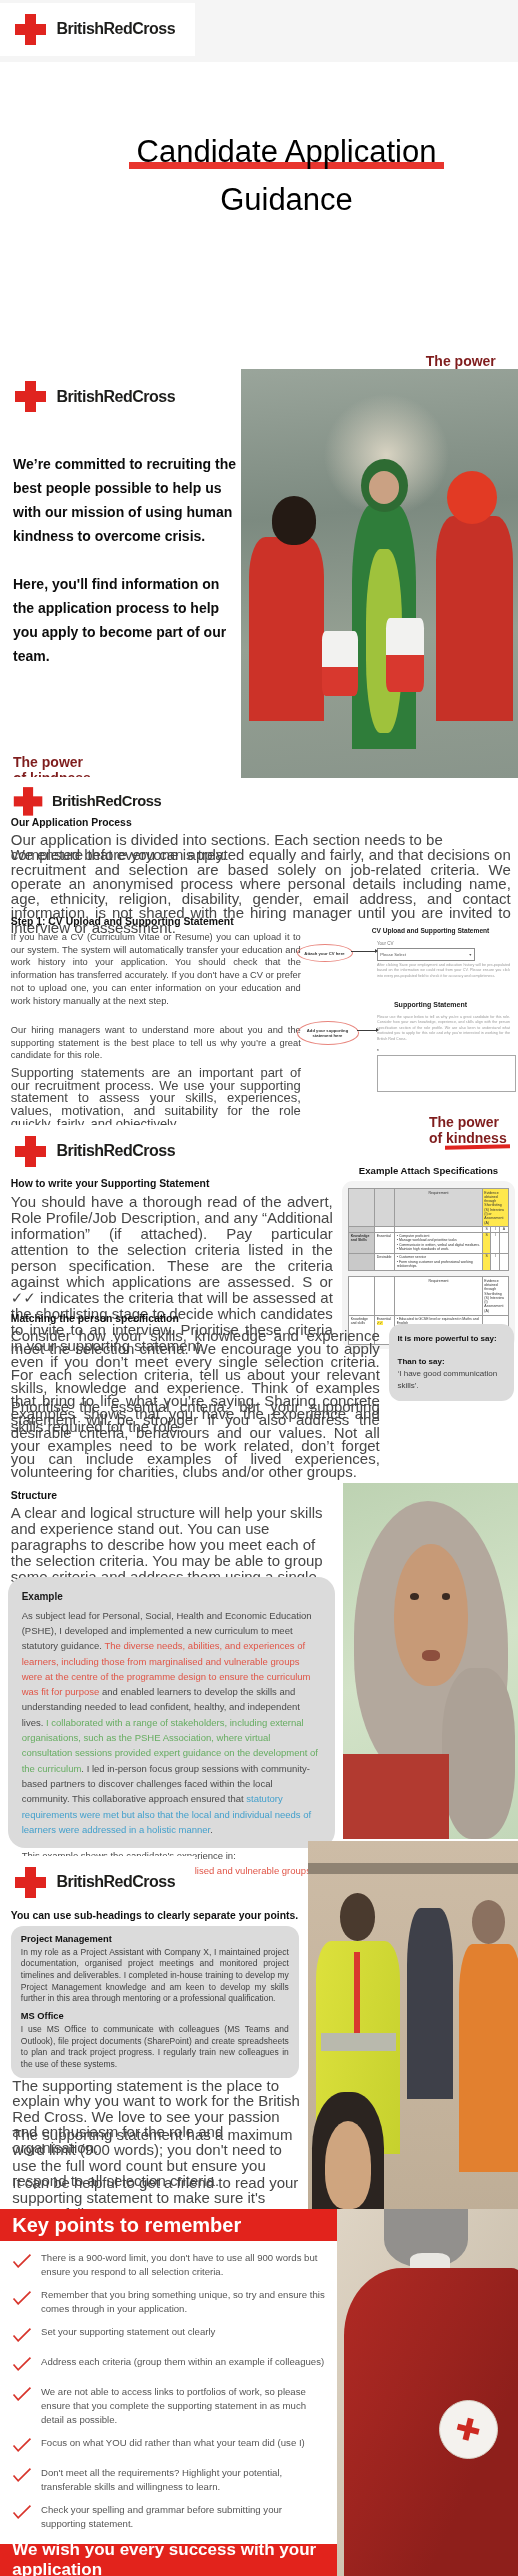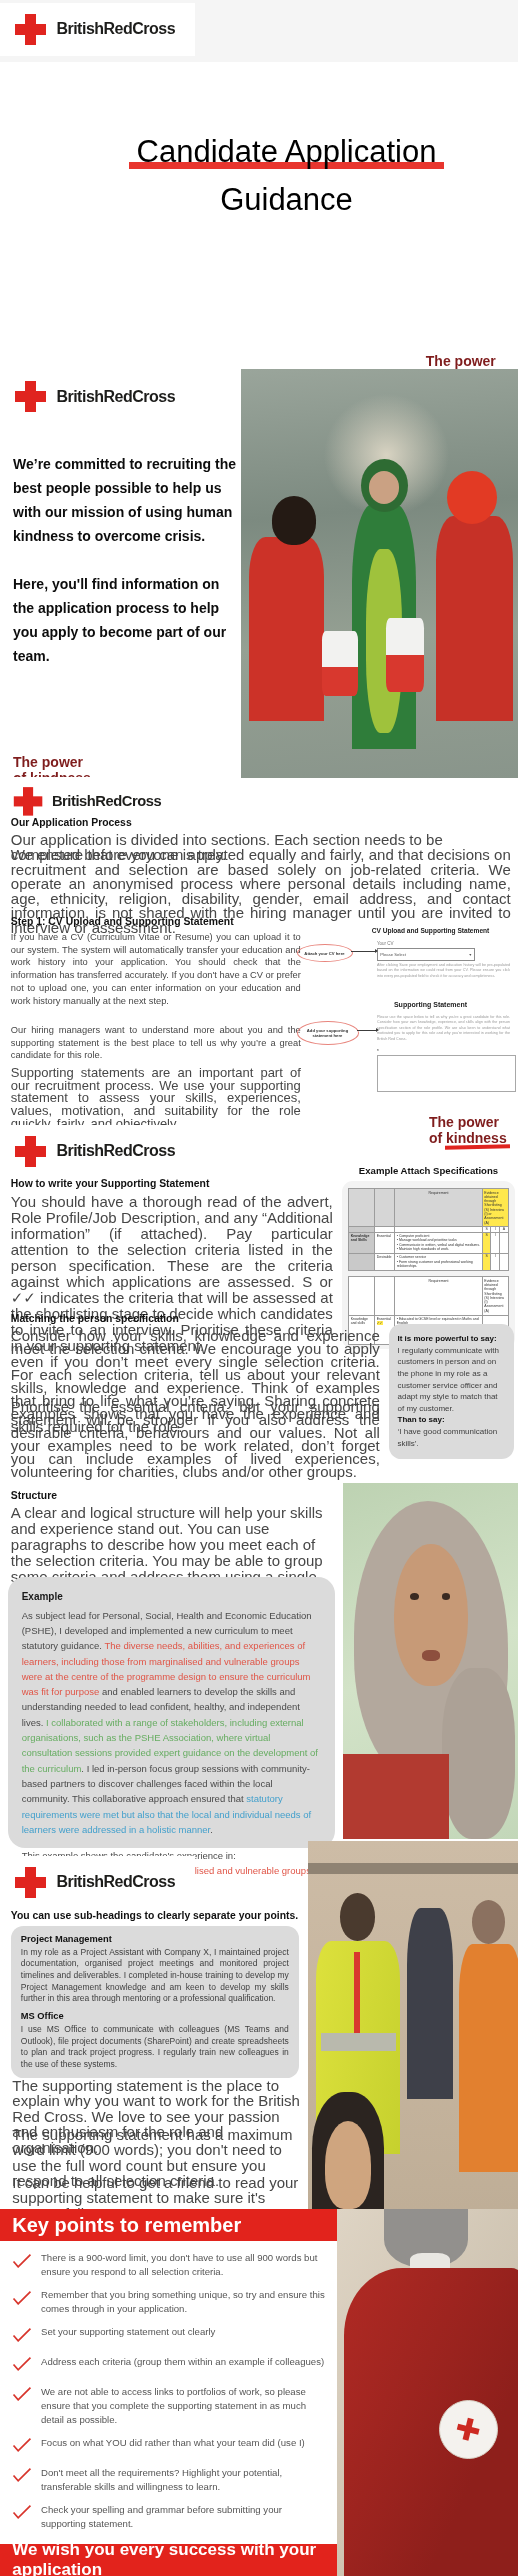--- a/index.html
+++ b/index.html
@@ -312,21 +312,21 @@
 
     <div class="h-sm" style="left:10.8px;top:191px;">Matching the person specification</div>
     <div class="body-txt just" style="left:10.8px;top:207px;width:369px;line-height:13px;">
       <span>Consider how your skills, knowledge and experience meet the selection criteria. We encourage you to apply even if you don’t meet every single selection criteria.</span>
       <span>For each selection criteria, tell us about your relevant skills, knowledge and experience. Think of examples that bring to life what you’re saying. Sharing concrete examples shows that you have the experience and skills required for the role.</span>
     </div>
     <div class="body-txt just" style="left:10.8px;top:278px;width:369px;line-height:13px;">Prioritise the essential criteria, but your supporting statement will be stronger if you also address the desirable criteria, behaviours and our values. Not all your examples need to be work related, don’t forget you can include examples of lived experiences, volunteering for charities, clubs and/or other groups.</div>
 
     <div class="graybox pow">
       <b>It is more powerful to say:</b><br>
-      <span>I regularly communicate with customers in person and on the phone in my role as a customer service officer and adapt my style to match that of my customer.</span><br>
+      <br>
       <b>Than to say:</b><br>
       <span>‘I have good communication skills’.</span>
     </div>
 
     <div class="h-sm" style="left:10.8px;top:368px;">Structure</div>
     <div class="body-txt" style="left:10.8px;top:383px;width:324px;line-height:16px;">A clear and logical structure will help your skills and experience stand out. You can use paragraphs to describe how you meet each of the selection criteria. You may be able to group some criteria and address them using a single example.</div>
 
     <div class="photo ph2" style="left:343px;top:361px;width:176px;height:356px;">
       <div class="hijab"></div>
         <div class="drape"></div>

